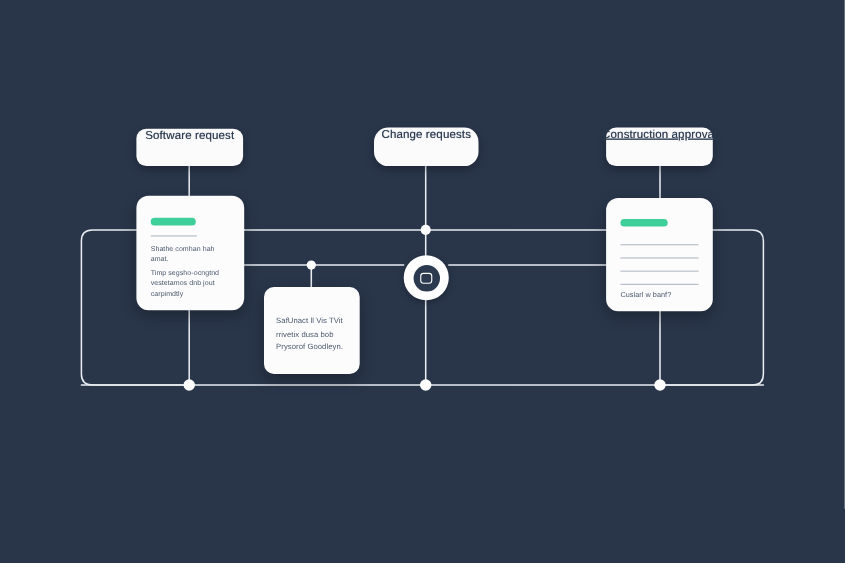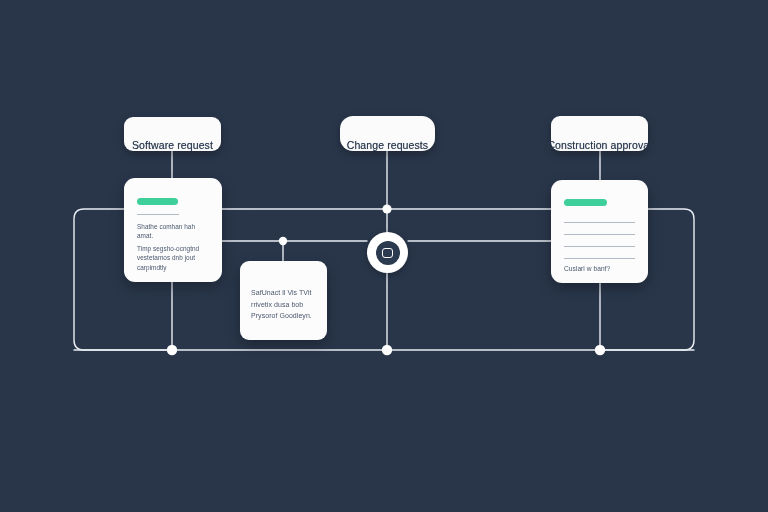--- a/index.html
+++ b/index.html
@@ -29,31 +29,31 @@
     height: 512px;
   }
 
   
   .pill {
     position: absolute;
     background: #fbfbfc;
     border-radius: 9px;
     box-shadow: 0 3px 9px rgba(0,0,0,0.30);
     display: flex;
-    align-items: flex-end;
+    align-items: flex-start;
     justify-content: center;
     color: #2b3a4f;
     font-size: 10.5px;
     letter-spacing: 0.1px;
     white-space: nowrap;
     text-shadow: 0 0 0.7px rgba(43,58,79,0.65);
   }
   .pill-1 { left: 124px; top: 117px; width: 97px;  height: 34px; }
   .pill-2 { left: 340px; top: 116px; width: 95px;  height: 35px; border-radius: 13px; }
-  .pill-3 { left: 551px; top: 116px; width: 97px;  height: 35px; }
+  .pill-3 { left: 551px; top: 116px; width: 97px;  height: 35px; text-decoration: underline; }
 
   
   .card {
     position: absolute;
     background: #fcfcfd;
     border-radius: 11px;
     box-shadow: 0 5px 14px rgba(0,0,0,0.30);
   }
   .card-left  { left: 124px; top: 178px; width: 98px;  height: 104px; }
   .card-mid   { left: 240px; top: 261px; width: 87px;  height: 79px;  border-radius: 9px; }

